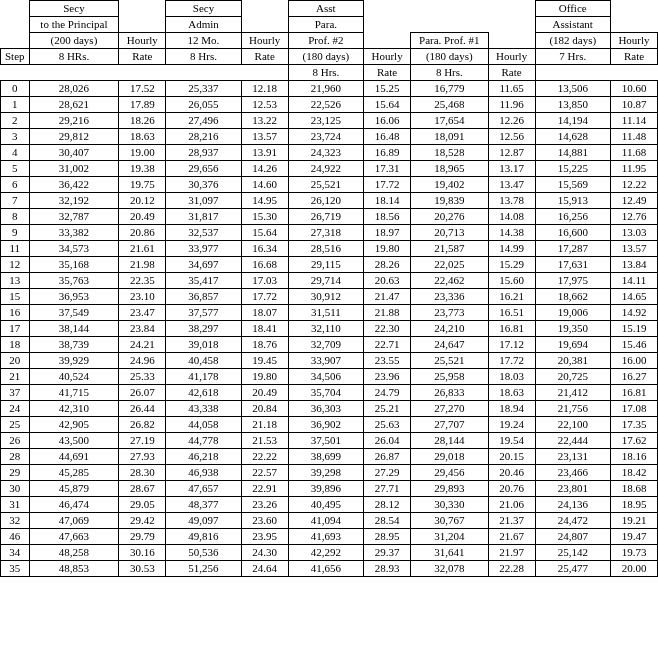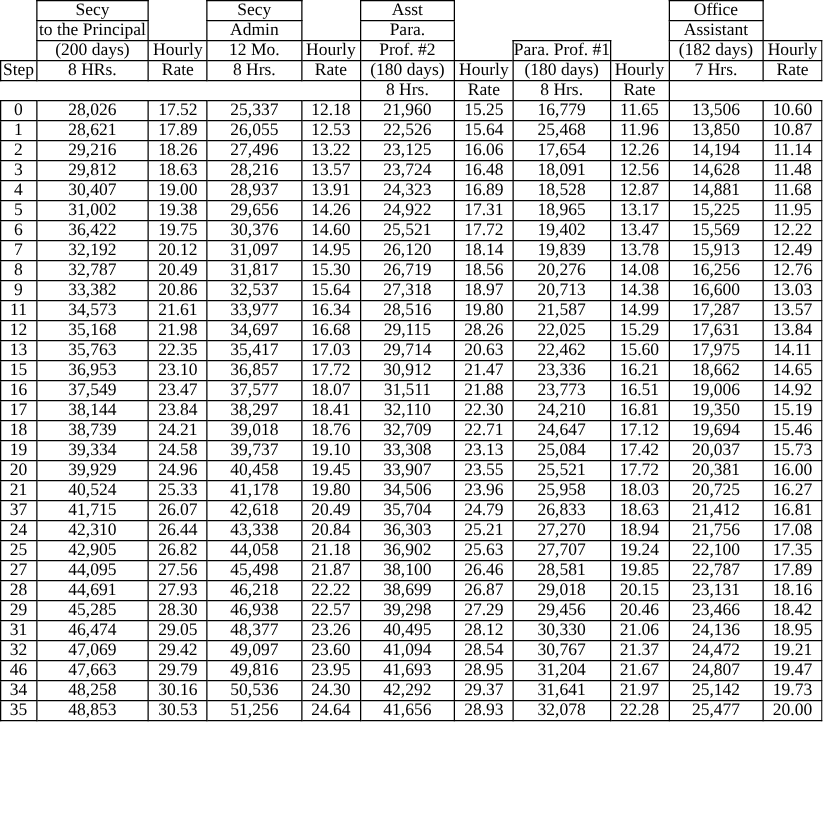--- a/index.html
+++ b/index.html
@@ -10,21 +10,21 @@
   body {
     width: 658px;
     height: 658px;
     font-family: "Liberation Serif", serif;
     overflow: hidden;
   }
   table.salary {
     border-collapse: collapse;
     table-layout: fixed;
     width: 658px;
-    font-size: 14px;
+    font-size: 11px;
     color: #000000;
   }
   table.salary td, table.salary th {
     border: 1px solid #000000;
     padding: 0;
     height: 15px;
     line-height: 15px;
     text-align: center;
     vertical-align: middle;
     font-weight: normal;
@@ -343,33 +343,20 @@
         <td class="num">39,018</td>
         <td class="num">18.76</td>
         <td class="num">32,709</td>
         <td class="num">22.71</td>
         <td class="num">24,647</td>
         <td class="num">17.12</td>
         <td class="num">19,694</td>
         <td class="num">15.46</td>
       </tr>
       <tr>
-        <td class="num">19</td>
-        <td class="num">39,334</td>
-        <td class="num">24.58</td>
-        <td class="num">39,737</td>
-        <td class="num">19.10</td>
-        <td class="num">33,308</td>
-        <td class="num">23.13</td>
-        <td class="num">25,084</td>
-        <td class="num">17.42</td>
-        <td class="num">20,037</td>
-        <td class="num">15.73</td>
-      </tr>
-      <tr>
         <td class="num">20</td>
         <td class="num">39,929</td>
         <td class="num">24.96</td>
         <td class="num">40,458</td>
         <td class="num">19.45</td>
         <td class="num">33,907</td>
         <td class="num">23.55</td>
         <td class="num">25,521</td>
         <td class="num">17.72</td>
         <td class="num">20,381</td>
@@ -421,31 +408,31 @@
         <td class="num">44,058</td>
         <td class="num">21.18</td>
         <td class="num">36,902</td>
         <td class="num">25.63</td>
         <td class="num">27,707</td>
         <td class="num">19.24</td>
         <td class="num">22,100</td>
         <td class="num">17.35</td>
       </tr>
       <tr>
-        <td class="num">27</td>
-        <td class="num">44,095</td>
-        <td class="num">27.56</td>
-        <td class="num">45,498</td>
-        <td class="num">21.87</td>
-        <td class="num">38,100</td>
-        <td class="num">26.46</td>
-        <td class="num">28,581</td>
-        <td class="num">19.85</td>
-        <td class="num">22,787</td>
-        <td class="num">17.89</td>
+        <td class="num">26</td>
+        <td class="num">43,500</td>
+        <td class="num">27.19</td>
+        <td class="num">44,778</td>
+        <td class="num">21.53</td>
+        <td class="num">37,501</td>
+        <td class="num">26.04</td>
+        <td class="num">28,144</td>
+        <td class="num">19.54</td>
+        <td class="num">22,444</td>
+        <td class="num">17.62</td>
       </tr>
       <tr>
         <td class="num">28</td>
         <td class="num">44,691</td>
         <td class="num">27.93</td>
         <td class="num">46,218</td>
         <td class="num">22.22</td>
         <td class="num">38,699</td>
         <td class="num">26.87</td>
         <td class="num">29,018</td>
@@ -460,20 +447,33 @@
         <td class="num">46,938</td>
         <td class="num">22.57</td>
         <td class="num">39,298</td>
         <td class="num">27.29</td>
         <td class="num">29,456</td>
         <td class="num">20.46</td>
         <td class="num">23,466</td>
         <td class="num">18.42</td>
       </tr>
       <tr>
+        <td class="num">30</td>
+        <td class="num">45,879</td>
+        <td class="num">28.67</td>
+        <td class="num">47,657</td>
+        <td class="num">22.91</td>
+        <td class="num">39,896</td>
+        <td class="num">27.71</td>
+        <td class="num">29,893</td>
+        <td class="num">20.76</td>
+        <td class="num">23,801</td>
+        <td class="num">18.68</td>
+      </tr>
+      <tr>
         <td class="num">31</td>
         <td class="num">46,474</td>
         <td class="num">29.05</td>
         <td class="num">48,377</td>
         <td class="num">23.26</td>
         <td class="num">40,495</td>
         <td class="num">28.12</td>
         <td class="num">30,330</td>
         <td class="num">21.06</td>
         <td class="num">24,136</td>

